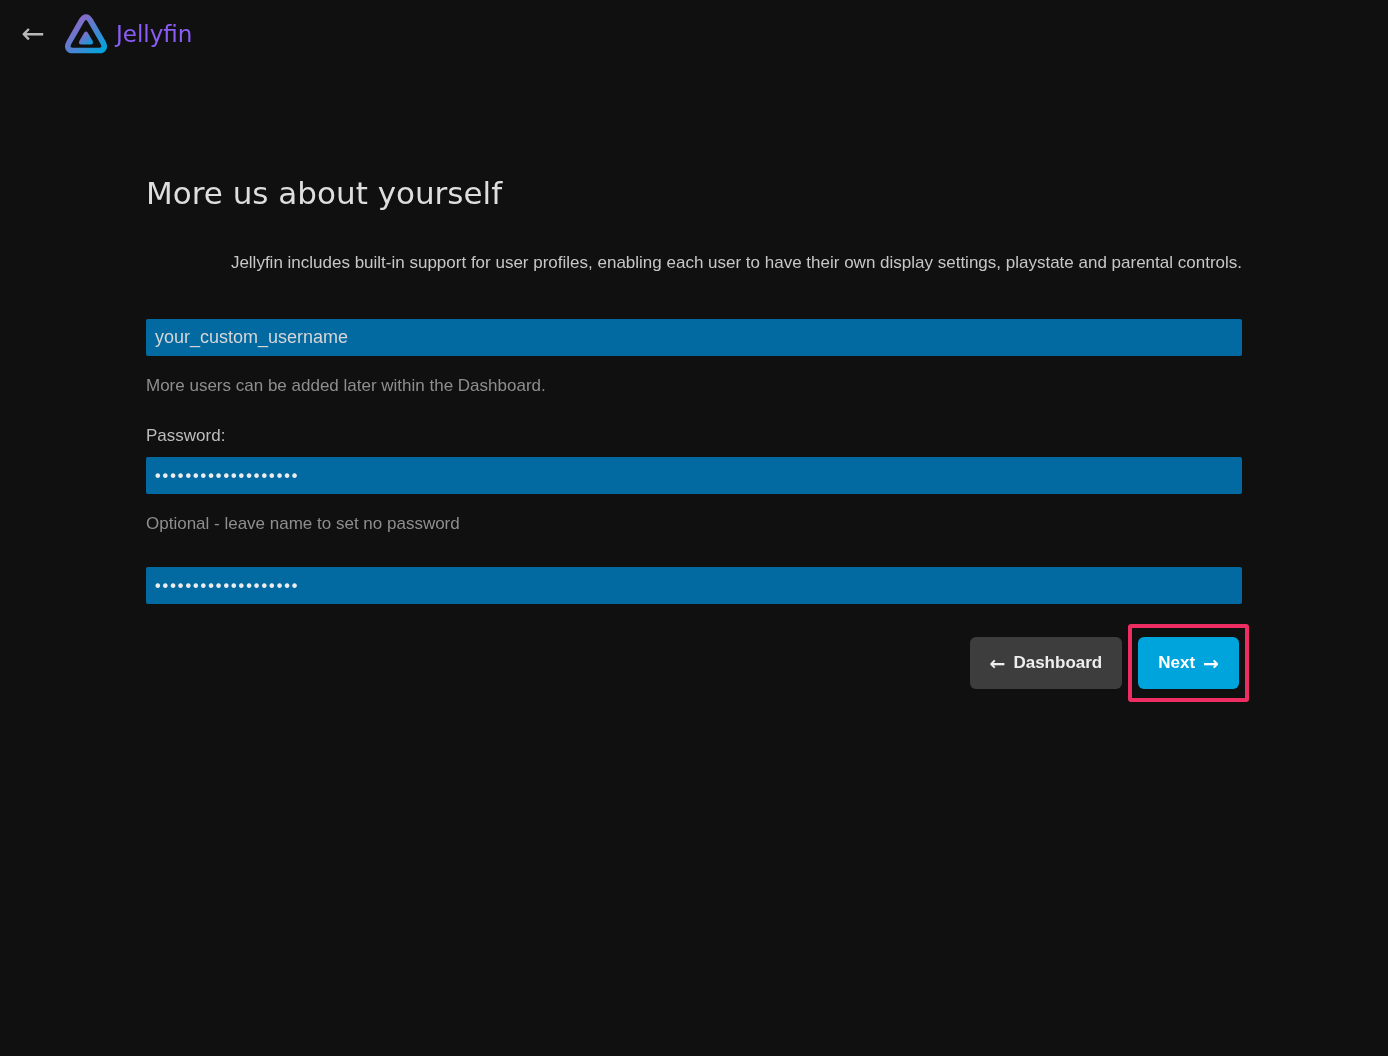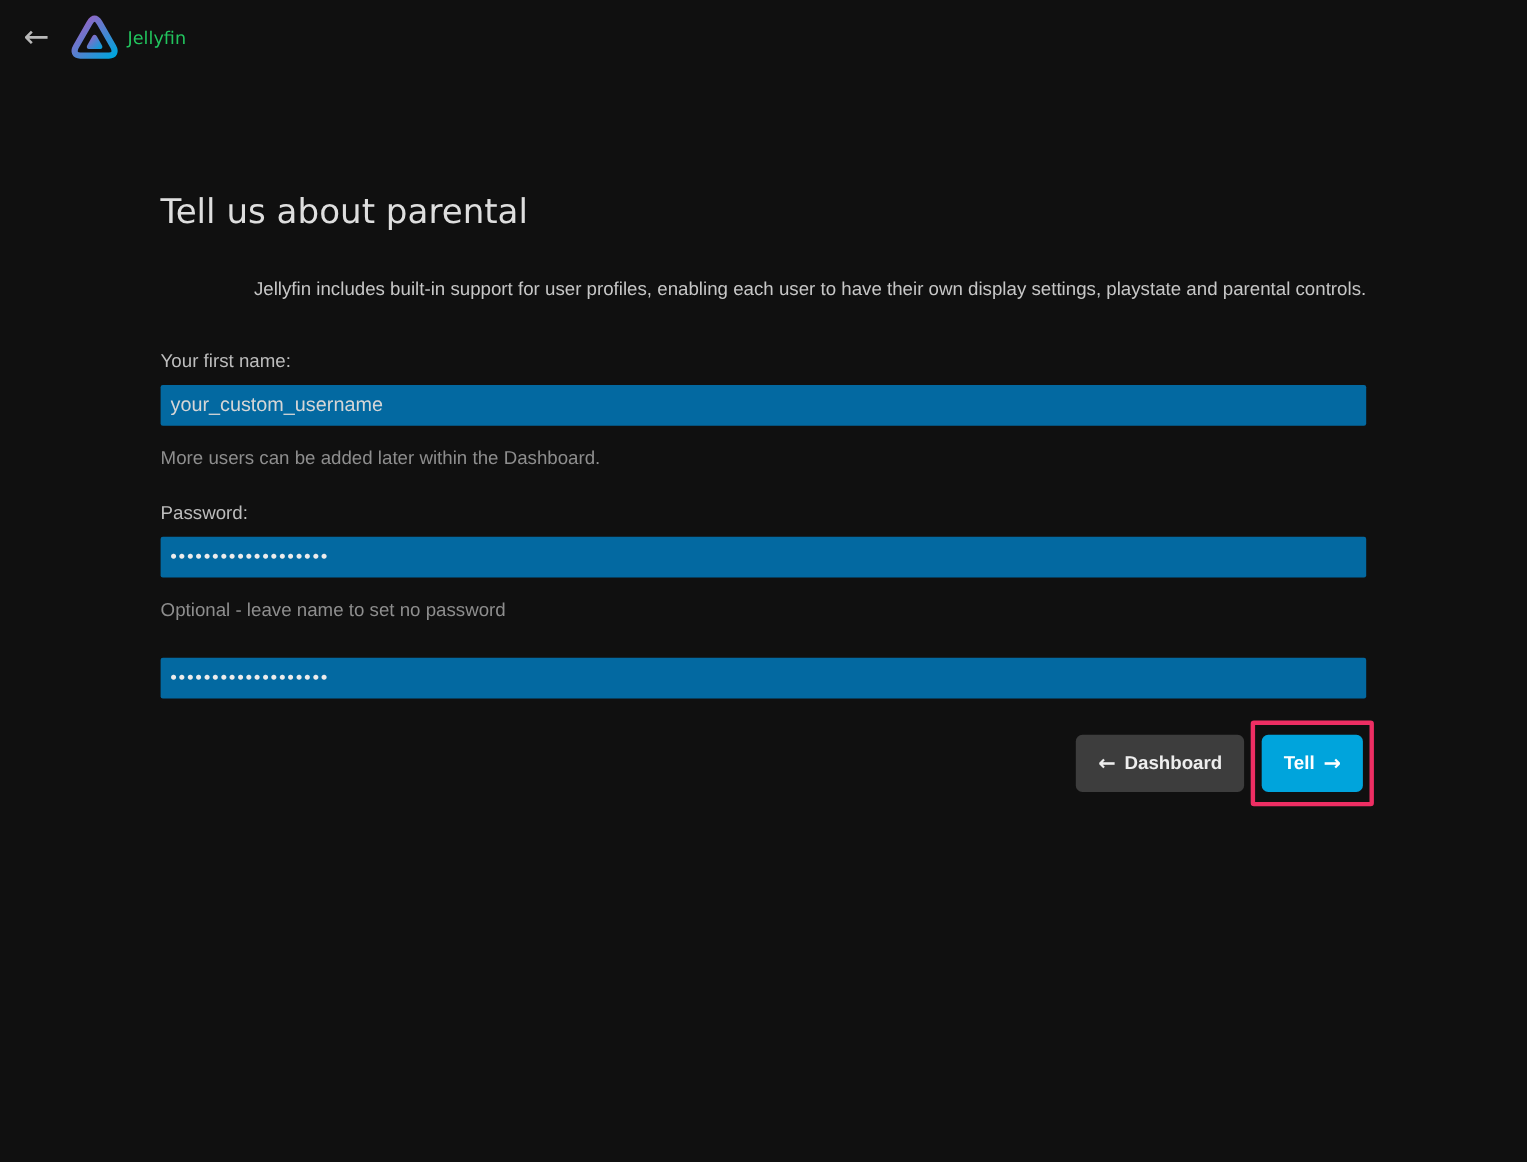--- a/index.html
+++ b/index.html
@@ -17,21 +17,21 @@
   }
   .back-btn {
     background: none; border: none;
     color: #b9b9b9; font-size: 28px; line-height: 1;
     width: 34px; padding: 0; margin-right: 14px;
     cursor: pointer; font-family: "DejaVu Sans", sans-serif;
   }
   .logo { display: flex; align-items: center; }
   .logo svg { display: block; }
   .app-name {
-    color: #22c55e; font-size: 16px; font-weight: 400;
+    color: #8b5cf6; font-size: 23px; font-weight: 400;
     margin-left: 8px; font-family: "DejaVu Sans", sans-serif;
   }
   
   .container { width: 1096px; margin: 0 auto; }
   .page-title {
     font-family: "DejaVu Sans", sans-serif;
     font-size: 31px; font-weight: 400;
     color: #dedede; margin: 108px 0 0 0; line-height: 1.15;
   }
   .description {
@@ -97,25 +97,24 @@
         </defs>
         <path d="M22 6 C24 6 25.2 7.5 26.7 10 L39 31.5 C41.5 36 40 39.5 35 39.5 L9 39.5 C4 39.5 2.5 36 5 31.5 L17.3 10 C18.8 7.5 20 6 22 6 Z" fill="none" stroke="url(#jfgrad)" stroke-width="5.6" stroke-linejoin="round"></path>
         <path d="M22 20.5 C23 20.5 23.6 21.3 24.3 22.5 L28.5 29.8 C29.7 31.9 28.9 33.5 26.5 33.5 L17.5 33.5 C15.1 33.5 14.3 31.9 15.5 29.8 L19.7 22.5 C20.4 21.3 21 20.5 22 20.5 Z" fill="url(#jfgrad)"></path>
       </svg>
     </span>
     <span class="app-name">Jellyfin</span>
   </div>
 </header>
 
 <main class="container">
-  <h1 class="page-title">Tell us about parental</h1>
+  <h1 class="page-title">More us about yourself</h1>
   <p class="description">Jellyfin includes built-in support for user profiles, enabling each user to have their own display settings, playstate and parental controls.</p>
 
   <div class="field">
-    <label>Your first name:</label>
     <input type="text" value="your_custom_username" style="">
     <div class="helper">More users can be added later within the Dashboard.</div>
   </div>
 
   <div class="field field-password">
     <label>Password:</label>
     <input type="text" class="password" value="•••••••••••••••••••" style="">
     <div class="helper">Optional - leave name to set no password</div>
   </div>
 
@@ -123,18 +122,18 @@
     <input type="text" class="password" value="•••••••••••••••••••" style="">
   </div>
 
   <div class="button-row">
     <button class="btn btn-previous">
       <span class="arrow">←</span>
       <span>Dashboard</span>
     </button>
     <div class="highlight-box">
       <button class="btn btn-next">
-        <span>Tell</span>
+        <span>Next</span>
         <span class="arrow">→</span>
       </button>
     </div>
   </div>
 </main>
 
 </body></html>

